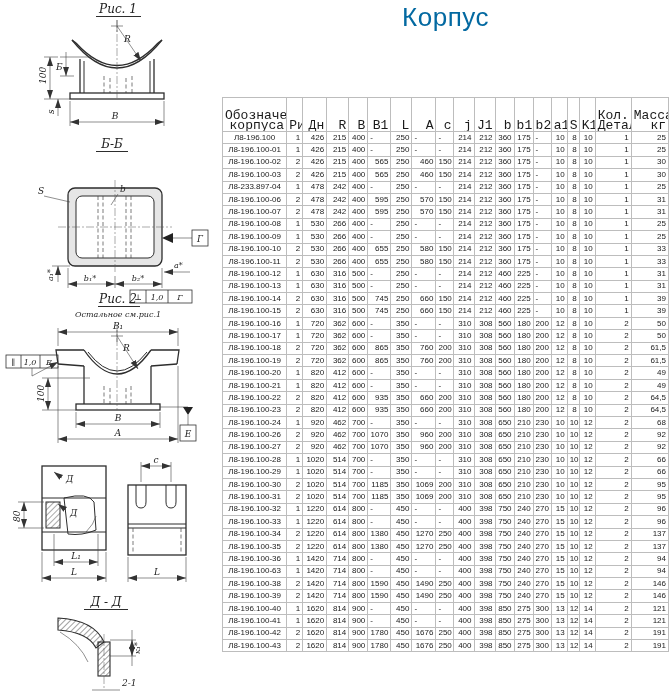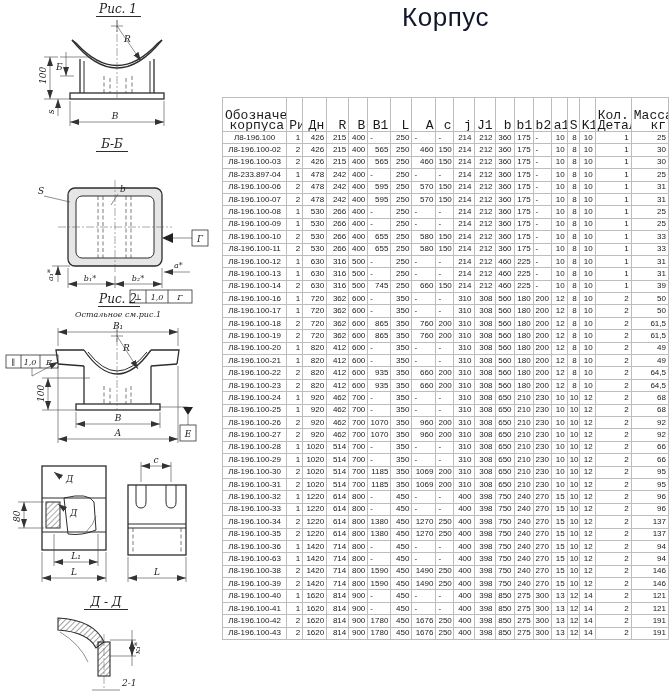--- a/index.html
+++ b/index.html
@@ -1,20 +1,20 @@
 <!DOCTYPE html>
 <html><head>
 <meta charset="utf-8">
 <style>
   html,body{margin:0;padding:0;background:#fff;}
   body{width:669px;height:700px;position:relative;overflow:hidden;
        font-family:"Liberation Sans",sans-serif;color:#1a1a1a;}
   
   #title{position:absolute;left:222px;top:2px;width:447px;text-align:center;
-         font-size:26px;font-weight:500;color:#0f172a;letter-spacing:.5px;}
+         font-size:26px;font-weight:500;color:#0369a1;letter-spacing:.5px;}
   
   #drawings{position:absolute;left:0;top:0;width:222px;height:700px;}
   #drawings svg{position:absolute;left:0;}
   svg text{font-family:"DejaVu Serif",serif;font-style:italic;fill:#222;}
   svg .lbl{font-size:12px;}
   svg .dim{font-size:9px;}
   svg .sm{font-size:8px;}
   svg .thin{stroke:#444;stroke-width:.6;fill:none;}
   svg .thick{stroke:#2d2d2d;stroke-width:1.3;fill:none;}
   svg .med{stroke:#2d2d2d;stroke-width:1;fill:none;}
@@ -382,20 +382,41 @@
           <td class="c-num">360</td>
           <td class="c-num">175</td>
           <td class="c-dash">-</td>
           <td class="c-num">10</td>
           <td class="c-num">8</td>
           <td class="c-num">10</td>
           <td class="c-num">1</td>
           <td class="c-num">25</td>
         </tr>
         <tr>
+          <td class="c-name">Л8-196.100-01</td>
+          <td class="c-num">1</td>
+          <td class="c-num">426</td>
+          <td class="c-num">215</td>
+          <td class="c-num">400</td>
+          <td class="c-dash">-</td>
+          <td class="c-num">250</td>
+          <td class="c-dash">-</td>
+          <td class="c-dash">-</td>
+          <td class="c-num">214</td>
+          <td class="c-num">212</td>
+          <td class="c-num">360</td>
+          <td class="c-num">175</td>
+          <td class="c-dash">-</td>
+          <td class="c-num">10</td>
+          <td class="c-num">8</td>
+          <td class="c-num">10</td>
+          <td class="c-num">1</td>
+          <td class="c-num">25</td>
+        </tr>
+        <tr>
           <td class="c-name">Л8-196.100-02</td>
           <td class="c-num">2</td>
           <td class="c-num">426</td>
           <td class="c-num">215</td>
           <td class="c-num">400</td>
           <td class="c-num">565</td>
           <td class="c-num">250</td>
           <td class="c-num">460</td>
           <td class="c-num">150</td>
           <td class="c-num">214</td>
@@ -634,20 +655,41 @@
           <td class="c-num">460</td>
           <td class="c-num">225</td>
           <td class="c-dash">-</td>
           <td class="c-num">10</td>
           <td class="c-num">8</td>
           <td class="c-num">10</td>
           <td class="c-num">1</td>
           <td class="c-num">39</td>
         </tr>
         <tr>
+          <td class="c-name">Л8-196.100-15</td>
+          <td class="c-num">2</td>
+          <td class="c-num">630</td>
+          <td class="c-num">316</td>
+          <td class="c-num">500</td>
+          <td class="c-num">745</td>
+          <td class="c-num">250</td>
+          <td class="c-num">660</td>
+          <td class="c-num">150</td>
+          <td class="c-num">214</td>
+          <td class="c-num">212</td>
+          <td class="c-num">460</td>
+          <td class="c-num">225</td>
+          <td class="c-dash">-</td>
+          <td class="c-num">10</td>
+          <td class="c-num">8</td>
+          <td class="c-num">10</td>
+          <td class="c-num">1</td>
+          <td class="c-num">39</td>
+        </tr>
+        <tr>
           <td class="c-name">Л8-196.100-16</td>
           <td class="c-num">1</td>
           <td class="c-num">720</td>
           <td class="c-num">362</td>
           <td class="c-num">600</td>
           <td class="c-dash">-</td>
           <td class="c-num">350</td>
           <td class="c-dash">-</td>
           <td class="c-dash">-</td>
           <td class="c-num">310</td>
@@ -803,41 +845,20 @@
           <td class="c-num">180</td>
           <td class="c-num">200</td>
           <td class="c-num">12</td>
           <td class="c-num">8</td>
           <td class="c-num">10</td>
           <td class="c-num">2</td>
           <td class="c-num">64,5</td>
         </tr>
         <tr>
           <td class="c-name">Л8-196.100-24</td>
-          <td class="c-num">1</td>
-          <td class="c-num">920</td>
-          <td class="c-num">462</td>
-          <td class="c-num">700</td>
-          <td class="c-dash">-</td>
-          <td class="c-num">350</td>
-          <td class="c-dash">-</td>
-          <td class="c-dash">-</td>
-          <td class="c-num">310</td>
-          <td class="c-num">308</td>
-          <td class="c-num">650</td>
-          <td class="c-num">210</td>
-          <td class="c-num">230</td>
-          <td class="c-num">10</td>
-          <td class="c-num">10</td>
-          <td class="c-num">12</td>
-          <td class="c-num">2</td>
-          <td class="c-num">68</td>
-        </tr>
-        <tr>
-          <td class="c-name">Л8-196.100-25</td>
           <td class="c-num">1</td>
           <td class="c-num">920</td>
           <td class="c-num">462</td>
           <td class="c-num">700</td>
           <td class="c-dash">-</td>
           <td class="c-num">350</td>
           <td class="c-dash">-</td>
           <td class="c-dash">-</td>
           <td class="c-num">310</td>
           <td class="c-num">308</td>

